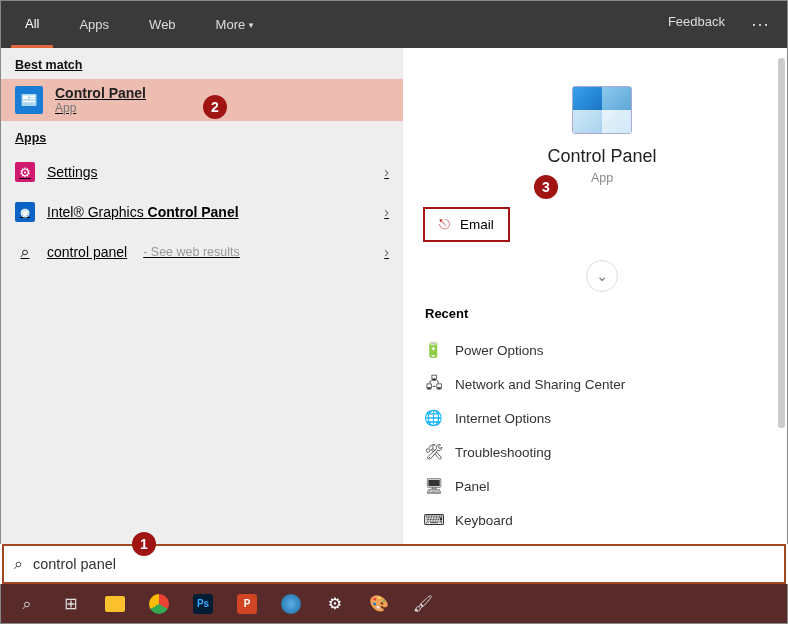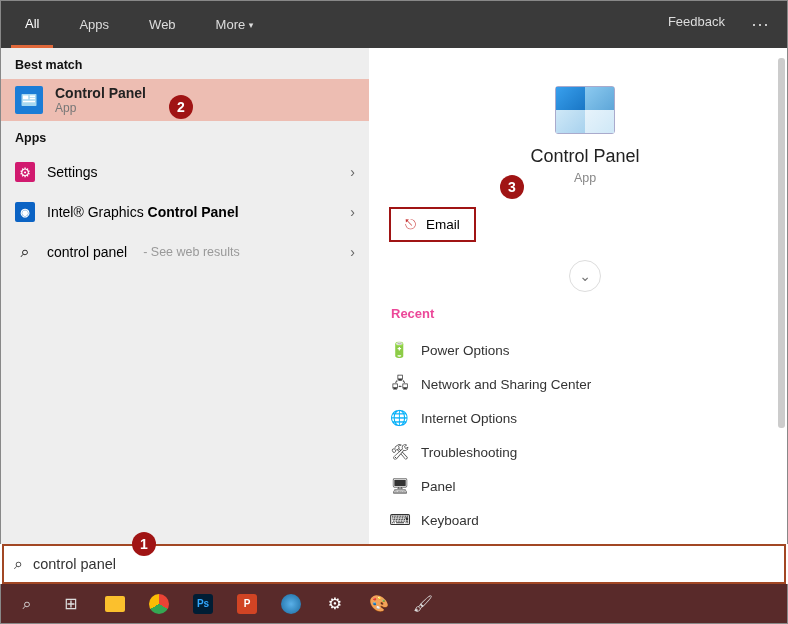--- a/index.html
+++ b/index.html
@@ -9,21 +9,21 @@
     .top-nav { height: 48px; background: #3a3a3a; display: flex; align-items: center; padding: 0 10px; color: #ddd; border: 1px solid #888; border-bottom: none;}
     .top-nav-left { display: flex; gap: 12px; align-items: stretch; height: 100%; }
     .tab { padding: 0 14px; display: flex; align-items: center; font-size: 13px; cursor: pointer; color: #ddd; }
     .tab.active { color: #fff; border-bottom: 3px solid #e0683a; }
     .top-nav-right { margin-left: auto; display: flex; align-items: flex-start; gap: 18px; }
     .feedback { font-size: 13px; cursor: pointer; }
     .more-dots { font-size: 18px; cursor: pointer; padding: 0 8px;}
     
     
     .main { display: flex; height: 496px; border-left: 1px solid #888; border-right: 1px solid #888;}
-    .left-pane { width: 368px; background: #eeeeee; overflow: hidden; }
+    .left-pane { width: 402px; background: #eeeeee; overflow: hidden; text-decoration: underline; }
     .right-pane { flex: 1; background: #fff; position: relative; padding: 10px 0 0 14px; }
     
     
     .section-header { font-size: 12.5px; font-weight: 600; color: #111; padding: 10px 14px 7px; }
     
     
     .best-match-row { display: flex; align-items: center; padding: 6px 14px 6px 14px; background: #edbdb2; cursor: pointer; gap: 12px; position: relative;}
     .bm-icon { width: 28px; height: 28px; background: #1b7cd6; border-radius: 2px; display:flex; align-items:center; justify-content:center;}
     .bm-icon svg { width: 18px; height: 18px; }
     .bm-text { display: flex; flex-direction: column; }
@@ -46,21 +46,21 @@
     .preview-icon .seg3 { width:50%; height:50%; background: linear-gradient(135deg,#cfe8f7,#a8d2ee);}
     .preview-icon .seg4 { width:50%; height:50%; background: linear-gradient(135deg,#e7f3fb,#cfe8f7);}
     .preview-title { text-align: center; font-size: 18px; color: #222; }
     .preview-sub { text-align: center; font-size: 12.5px; color: #888; margin-top: 4px; }
     
     .open-btn { margin: 22px 0 0 6px; border: 2px solid #a01414; padding: 7px 14px; display: inline-flex; align-items:center; gap:10px; font-size: 13.5px; cursor:pointer; background:#fff;}
     .open-icon { color: #c83737; font-size: 14px; }
     
     .expand-chevron { width: 32px; height:32px; border:1px solid #ddd; border-radius: 50%; display:flex; align-items:center; justify-content:center; margin: 18px auto 14px; color:#777; cursor:pointer; font-size: 14px;}
     
-    .recent-header { font-size: 13px; font-weight: 600; color: #ec4899; margin-left: 8px; }
+    .recent-header { font-size: 13px; font-weight: 600; color: #000000; margin-left: 8px; }
     .recent-list { margin-top: 12px; }
     .recent-item { display:flex; align-items:center; gap: 12px; padding: 8px 8px; font-size: 13.5px; cursor:pointer; color:#333;}
     .recent-icon { width: 18px; height: 18px; font-size: 15px; display:flex;align-items:center;justify-content:center;}
     
     .right-scroll { position:absolute; right:2px; top: 10px; width: 7px; height: 370px; background: #ccc; border-radius: 3px;}
     
     
     .search-bar { height: 40px; border: 2px solid #a24724; margin: 0 2px; display:flex; align-items:center; padding: 0 10px; gap: 10px; background:#fff; position:relative;}
     .search-bar .mag { font-size: 16px; color:#333;}
     .search-bar input { border:none; outline:none; font-size: 14.5px; flex:1; color:#333; font-family: inherit;}

